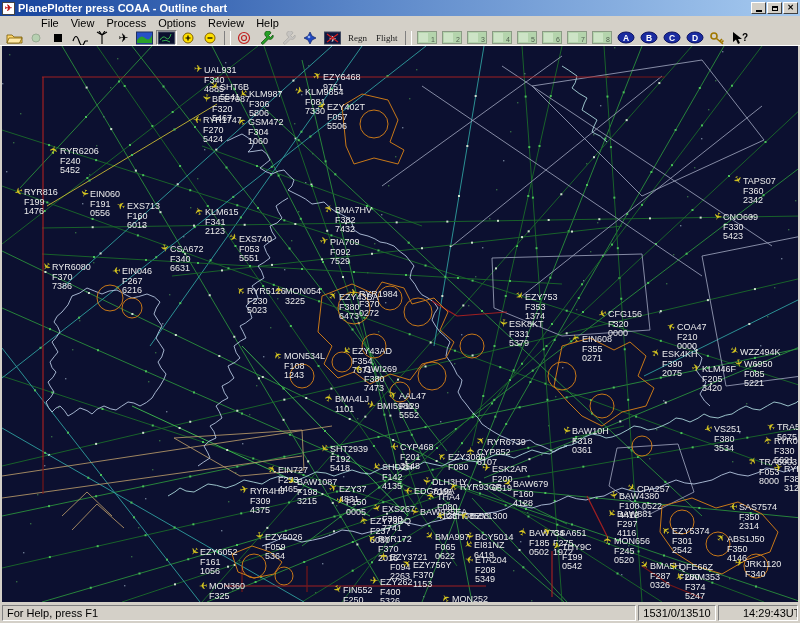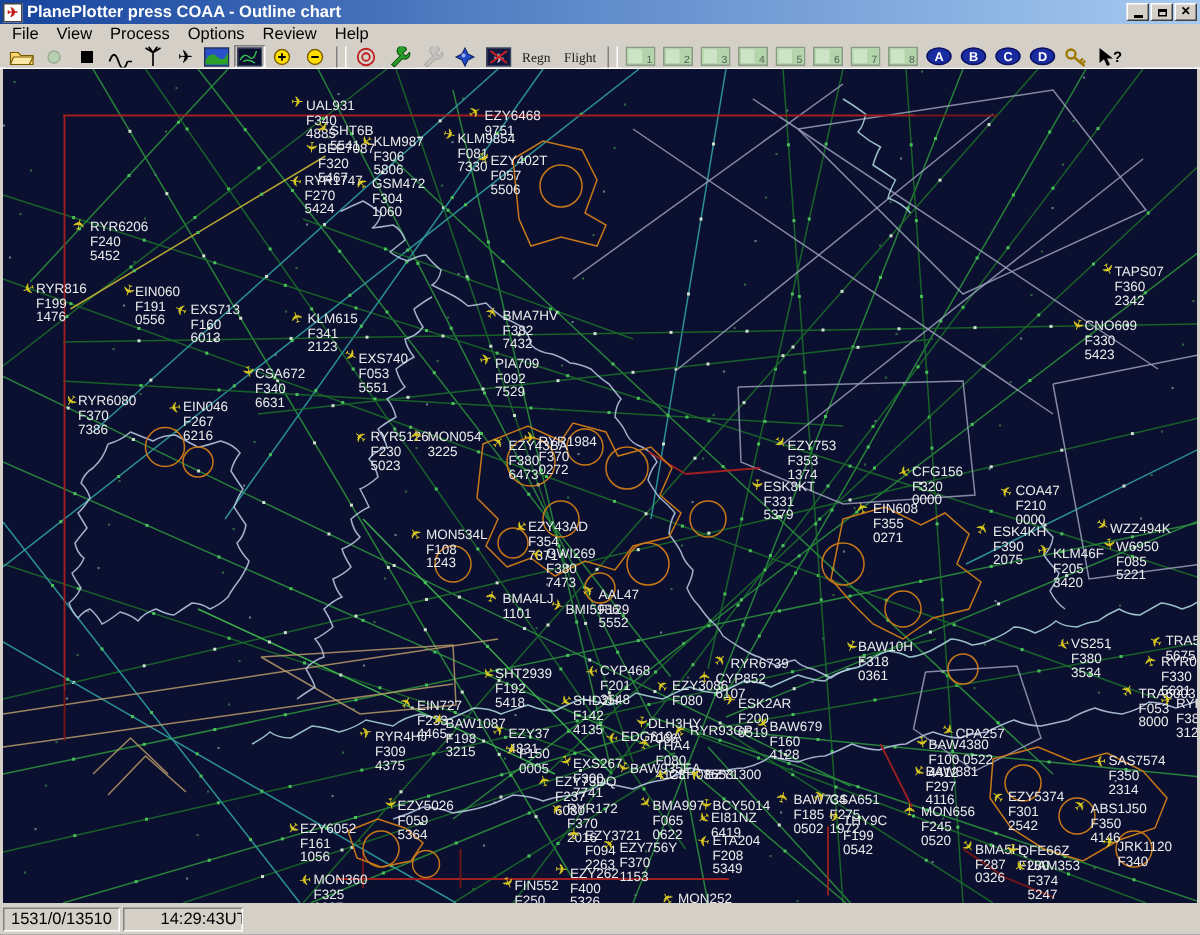--- a/index.html
+++ b/index.html
@@ -6,21 +6,21 @@
   *{box-sizing:border-box;}
   .window{width:800px;height:623px;font-family:"Liberation Sans",sans-serif;display:flex;flex-direction:column;background:#d4d0c8;overflow:hidden;}
   
   .titlebar{height:16px;display:flex;align-items:center;padding:0 2px;background:linear-gradient(90deg,#16439c 0%,#5a86c8 45%,#a6caf0 100%);color:#fff;font-size:11px;font-weight:bold;flex:0 0 16px;}
   .titlebar .app-icon{width:13px;height:13px;background:#fff;border:1px solid #444;margin-right:3px;display:flex;align-items:center;justify-content:center;font-size:9px;color:#c01818;line-height:1;}
   .titlebar .t-text{flex:1;white-space:nowrap;overflow:hidden;}
   .winbtn{width:15px;height:12px;background:#d4d0c8;border:1px solid;border-color:#fff #404040 #404040 #fff;margin-left:1px;display:flex;align-items:center;justify-content:center;font-size:8px;color:#000;font-weight:bold;line-height:1;}
   .winbtn .minbar{display:block;width:6px;height:2px;background:#000;margin-top:6px;}
   .winbtn .restbox{display:block;width:6px;height:5px;border:1px solid #000;border-top-width:2px;}
   
-  .menubar{height:14px;display:flex;align-items:center;font-size:11px;padding-left:2px;flex:0 0 14px;}
+  .menubar{height:14px;display:flex;align-items:center;font-size:11px;padding-left:2px;flex:0 0 14px;margin-left:33px;}
   .menubar span{padding:0 6px;}
   
   .toolbar{height:16px;display:flex;align-items:center;padding-left:4px;flex:0 0 16px;border-bottom:1px solid #fff;}
   .tbtn{height:15px;min-width:19px;display:flex;align-items:center;justify-content:center;background:#d4d0c8;border:1px solid #d4d0c8;margin-right:1px;padding:0 1px;font-size:9px;}
   .tbtn.pressed{border-color:#808080 #fff #fff #808080;background:#c8c4bc;}
   .tbtn.txt{font-size:9px;padding:0 3px;color:#202020;font-family:Liberation Serif, serif;}
   .tsep{width:7px;height:14px;border-left:1px solid #808080;border-right:1px solid #fff;margin:0 3px 0 2px;}
   .tbtn svg{display:block;}
   
   .chart{position:relative;flex:1 1 auto;background:#0c1030;overflow:hidden;border-left:2px solid #d4d0c8;border-right:2px solid #d4d0c8;}
@@ -1168,16 +1168,17 @@
       <div class="ac" style="left: 648px; top: 516px;"><span class="plane" style="transform: rotate(51deg);">✈</span><div>BMA5H
 F287
 0326</div></div>
       <div class="ac" style="left: 677px; top: 517px;"><span class="plane" style="transform: rotate(98deg);">✈</span><div>QFE66Z
 F280</div></div>
       <div class="ac" style="left: 683px; top: 527px;"><span class="plane" style="transform: rotate(145deg);">✈</span><div>UAM353
 F374
 5247</div></div>
     </div>
   <div class="statusbar">
+    <span class="spanel help">For Help, press F1</span>
     <span class="spanel counter">1531/0/13510</span>
     <span class="spanel clock">14:29:43UTC</span>
   </div>
 </div>
 
 </body></html>

